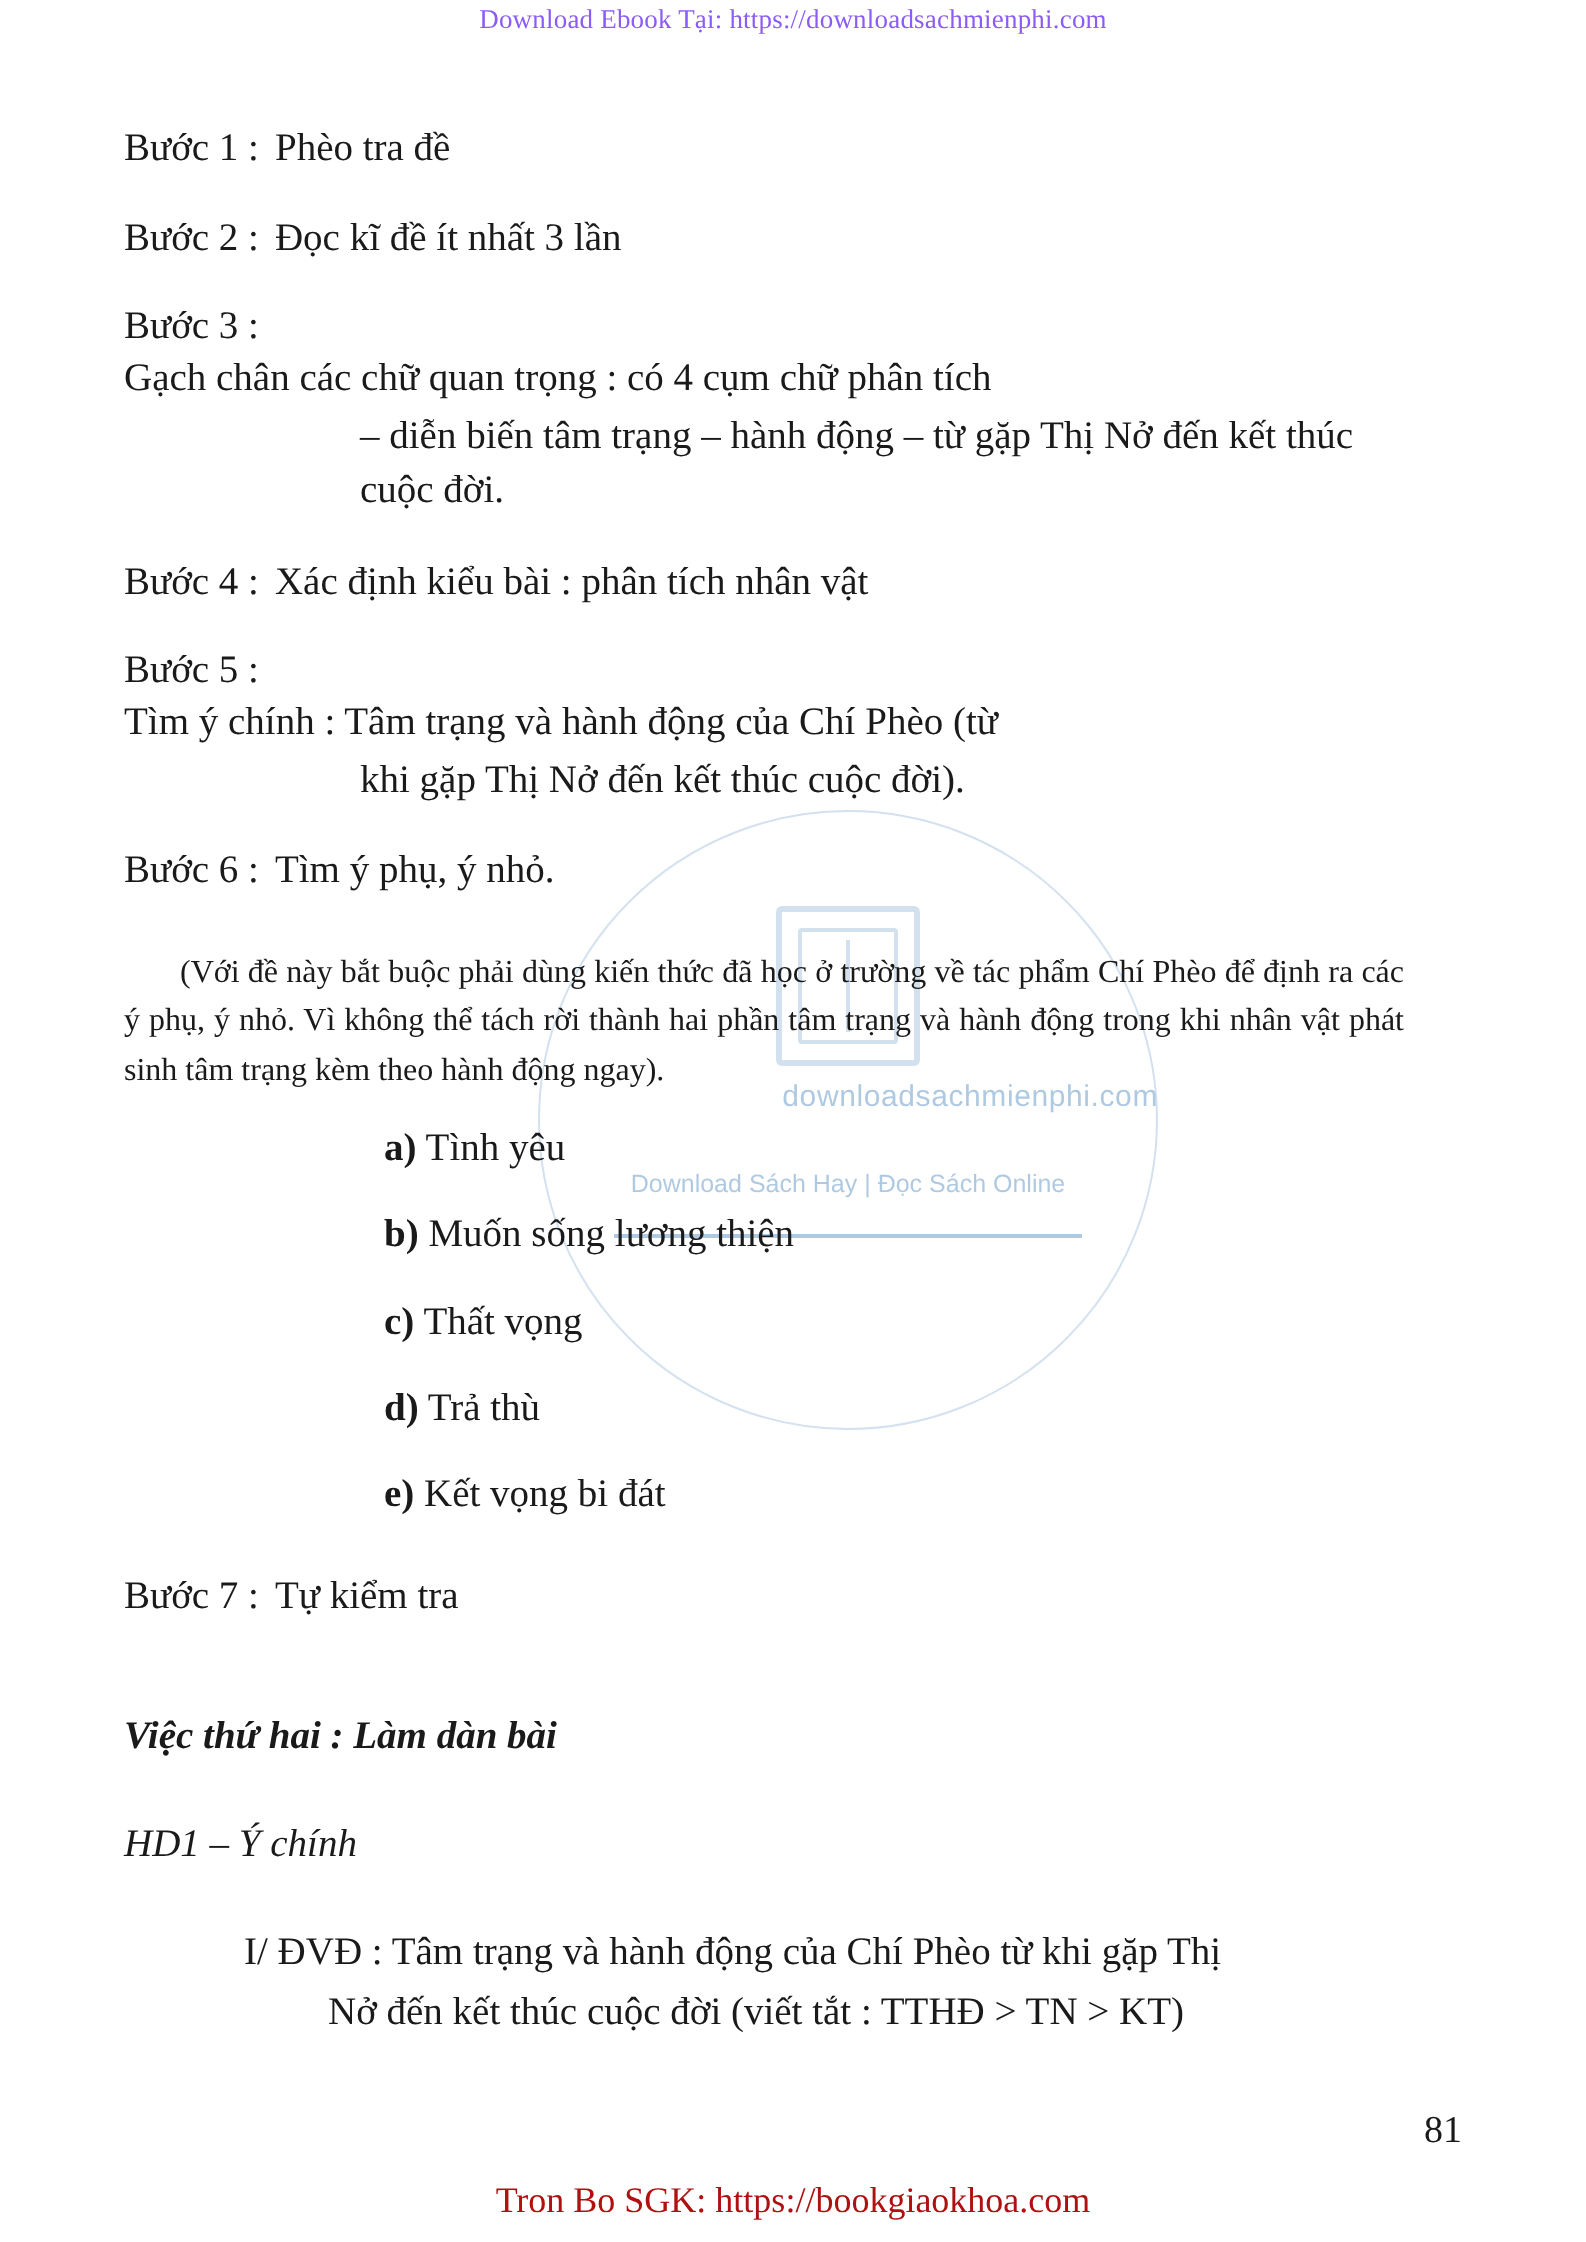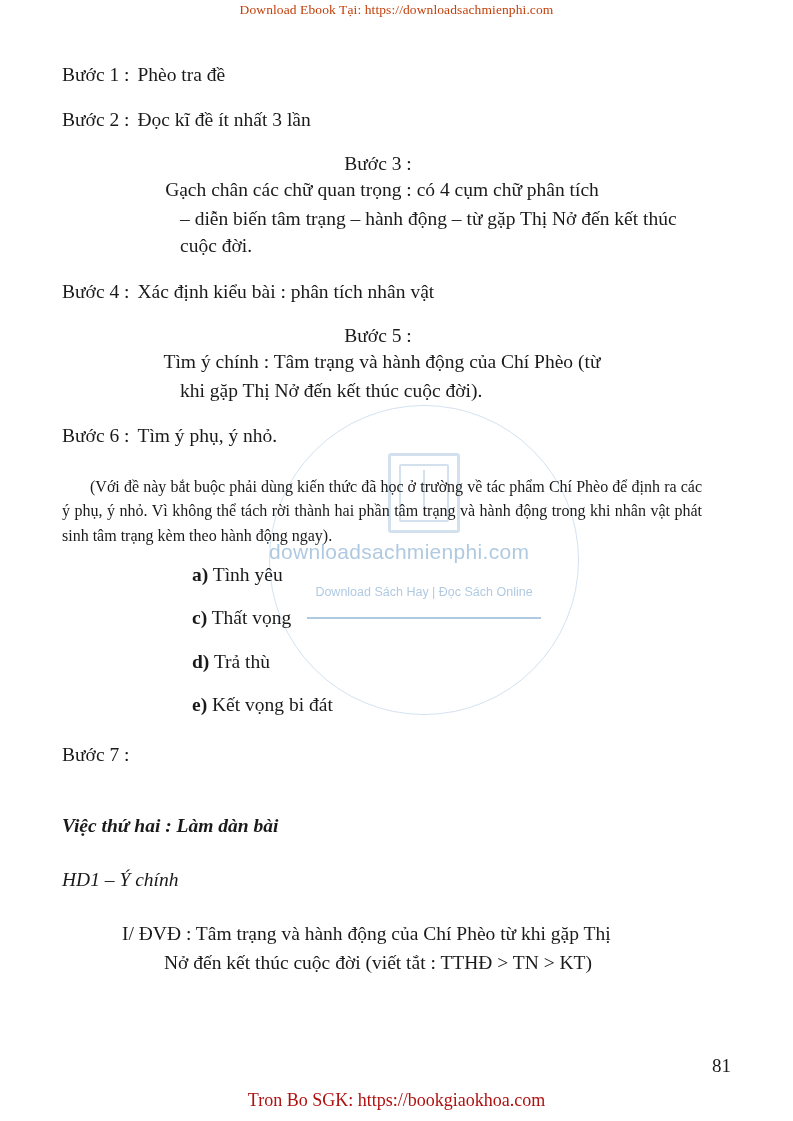--- a/index.html
+++ b/index.html
@@ -23,21 +23,21 @@
 
   
   .top-banner {
     position: absolute;
     top: 2px;
     left: 0;
     width: 100%;
     text-align: center;
     font-family: "Liberation Serif", serif;
     font-size: 13.5px;
-    color: #c2410c;
+    color: #8b5cf6;
     letter-spacing: 0.1px;
   }
   .bottom-banner {
     position: absolute;
     bottom: 10px;
     left: 0;
     width: 100%;
     text-align: center;
     font-family: "Liberation Serif", serif;
     font-size: 18px;
@@ -47,21 +47,21 @@
   
   .content {
     position: absolute;
     left: 62px;
     top: 62px;
     width: 640px;
   }
 
   .step-line {
     display: flex;
-    align-items: center;
+    align-items: flex-start;
     margin-bottom: 19px;
     font-size: 19.5px;
     line-height: 1.32;
   }
   .step-label {
     white-space: nowrap;
     margin-right: 8px;
   }
   .step-text {
     flex: 1;
@@ -174,23 +174,23 @@
     bottom: 14px;
     width: 2px;
     margin-left: -1px;
     background: #b9cfe6;
   }
   .wm-text1 {
     position: absolute;
     left: 0;
     right: 0;
     top: 135px;
-    text-align: left;
+    text-align: right;
     font-family: "Liberation Sans", sans-serif;
-    font-size: 21px;
+    font-size: 15px;
     color: #7fa9d0;
     letter-spacing: 0.3px;
   }
   .wm-text2 {
     position: absolute;
     left: -10px;
     right: -10px;
     top: 180px;
     text-align: center;
     font-family: "Liberation Sans", sans-serif;
@@ -256,35 +256,40 @@
     </div>
 
     <div class="para">(Với đề này bắt buộc phải dùng kiến thức đã học ở trường về tác phẩm Chí Phèo để định ra các ý phụ, ý nhỏ. Vì không thể tách rời thành hai phần tâm trạng và hành động trong khi nhân vật phát sinh tâm trạng kèm theo hành động ngay).</div>
 
     <div class="sublist">
       <div class="sublist-item">
         <span class="marker">a)</span>
         <span>Tình yêu</span>
       </div>
       <div class="sublist-item">
+        <span class="marker">b)</span>
+        <span>Muốn sống lương thiện</span>
+      </div>
+      <div class="sublist-item">
         <span class="marker">c)</span>
         <span>Thất vọng</span>
       </div>
       <div class="sublist-item">
         <span class="marker">d)</span>
         <span>Trả thù</span>
       </div>
       <div class="sublist-item">
         <span class="marker">e)</span>
         <span>Kết vọng bi đát</span>
       </div>
     </div>
 
     <div class="step-line step7">
       <span class="step-label">Bước 7 :</span>
+      <span class="step-text">Tự kiểm tra</span>
     </div>
 
     <div class="section-head">Việc thứ hai : Làm dàn bài</div>
 
     <div class="sub-head">HD1 – Ý chính</div>
 
     <div class="dvd-block">
       <div class="l1">I/ ĐVĐ : Tâm trạng và hành động của Chí Phèo từ khi gặp Thị</div>
       <div class="l2">Nở đến kết thúc cuộc đời (viết tắt : TTHĐ &gt; TN &gt; KT)</div>
     </div>

